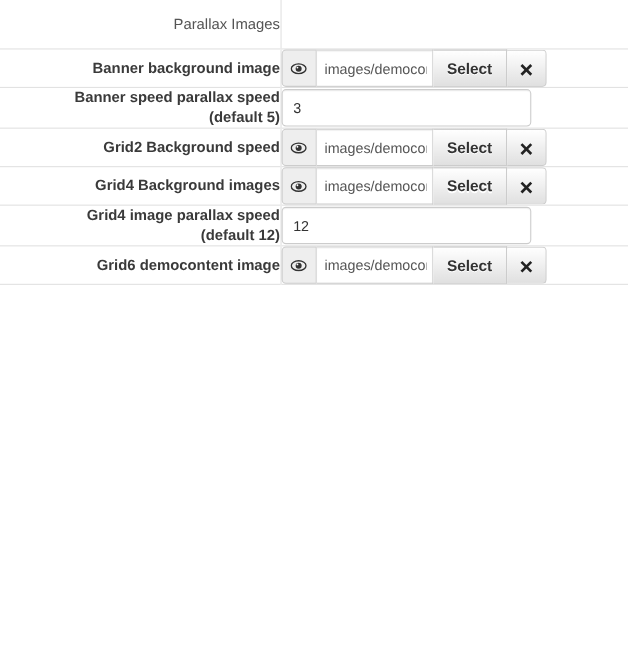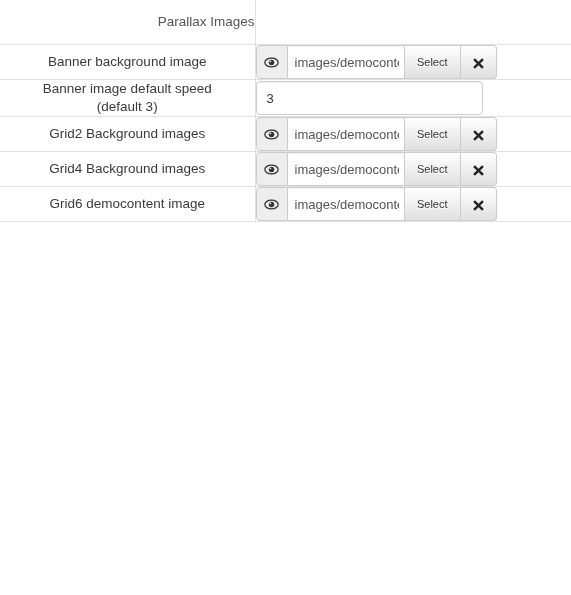--- a/index.html
+++ b/index.html
@@ -34,26 +34,25 @@
   
   .cell-label {
     width: 255px;
     border-right: 1px solid #e2e2e2;
     text-align: right;
     padding: 14px 16px 14px 10px;
     box-sizing: border-box;
   }
 
   .label-text {
-    font-weight: normal;
+    font-weight: bold;
     font-size: 13.5px;
     color: #3a3a3a;
     line-height: 18px;
     display: block;
-    text-align: center;
   }
 
   .label-head {
     font-weight: normal;
     font-size: 13.5px;
     color: #555555;
     line-height: 18px;
     display: block;
   }
 
@@ -112,29 +111,30 @@
     box-shadow: inset 0 1px 1px rgba(0,0,0,.06);
   }
 
   .ig-btn {
     flex: 0 0 auto;
     border: 1px solid #cccccc;
     border-left: none;
     background: linear-gradient(to bottom, #ffffff 0%, #e0e0e0 100%);
     background-color: #f5f5f5;
     font-family: "Liberation Sans", sans-serif;
-    font-size: 11px;
+    font-size: 14px;
     color: #333333;
     padding: 0 12px;
     height: 34px;
     line-height: 32px;
     box-sizing: border-box;
     cursor: pointer;
     text-shadow: 0 1px 0 #ffffff;
     white-space: nowrap;
+    font-weight: bold;
   }
 
   .ig-btn-remove {
     padding: 0 11px;
     border-radius: 0 4px 4px 0;
     font-size: 14px;
     font-weight: bold;
   }
 
   .remove-glyph {
@@ -198,31 +198,31 @@
                 <line x1="11.8" y1="2.2" x2="2.2" y2="11.8"></line>
               </g>
             </svg>
           </button>
         </div>
       </td>
     </tr>
 
     <tr>
       <td class="cell-label">
-        <span class="label-text">Banner image default speed</span>
-        <span class="label-text">(default 3)</span>
+        <span class="label-text">Banner speed parallax speed</span>
+        <span class="label-text">(default 5)</span>
       </td>
       <td class="cell-field">
         <input class="num-input" type="text" value="3" style="">
       </td>
     </tr>
 
     <tr>
       <td class="cell-label">
-        <span class="label-text">Grid2 Background images</span>
+        <span class="label-text">Grid2 Background speed</span>
       </td>
       <td class="cell-field">
         <div class="input-group">
           <span class="ig-addon">
             <svg class="eye-glyph" viewBox="0 0 16 12" xmlns="http://www.w3.org/2000/svg" aria-hidden="true">
               <ellipse cx="8" cy="6" rx="7.3" ry="4.8" fill="none" stroke="#333" stroke-width="1.4"></ellipse>
               <circle cx="8" cy="6" r="3" fill="#333"></circle>
               <circle cx="6.8" cy="4.8" r="0.9" fill="#ffffff"></circle>
             </svg>
           </span>
@@ -261,20 +261,29 @@
               <g stroke="#222" stroke-width="2.6" stroke-linecap="butt">
                 <line x1="2.2" y1="2.2" x2="11.8" y2="11.8"></line>
                 <line x1="11.8" y1="2.2" x2="2.2" y2="11.8"></line>
               </g>
             </svg>
           </button>
         </div>
       </td>
     </tr>
 
+    <tr>
+      <td class="cell-label">
+        <span class="label-text">Grid4 image parallax speed</span>
+        <span class="label-text">(default 12)</span>
+      </td>
+      <td class="cell-field">
+        <input class="num-input" type="text" value="12" style="">
+      </td>
+    </tr>
 
     <tr>
       <td class="cell-label">
         <span class="label-text">Grid6 democontent image</span>
       </td>
       <td class="cell-field">
         <div class="input-group">
           <span class="ig-addon">
             <svg class="eye-glyph" viewBox="0 0 16 12" xmlns="http://www.w3.org/2000/svg" aria-hidden="true">
               <ellipse cx="8" cy="6" rx="7.3" ry="4.8" fill="none" stroke="#333" stroke-width="1.4"></ellipse>

